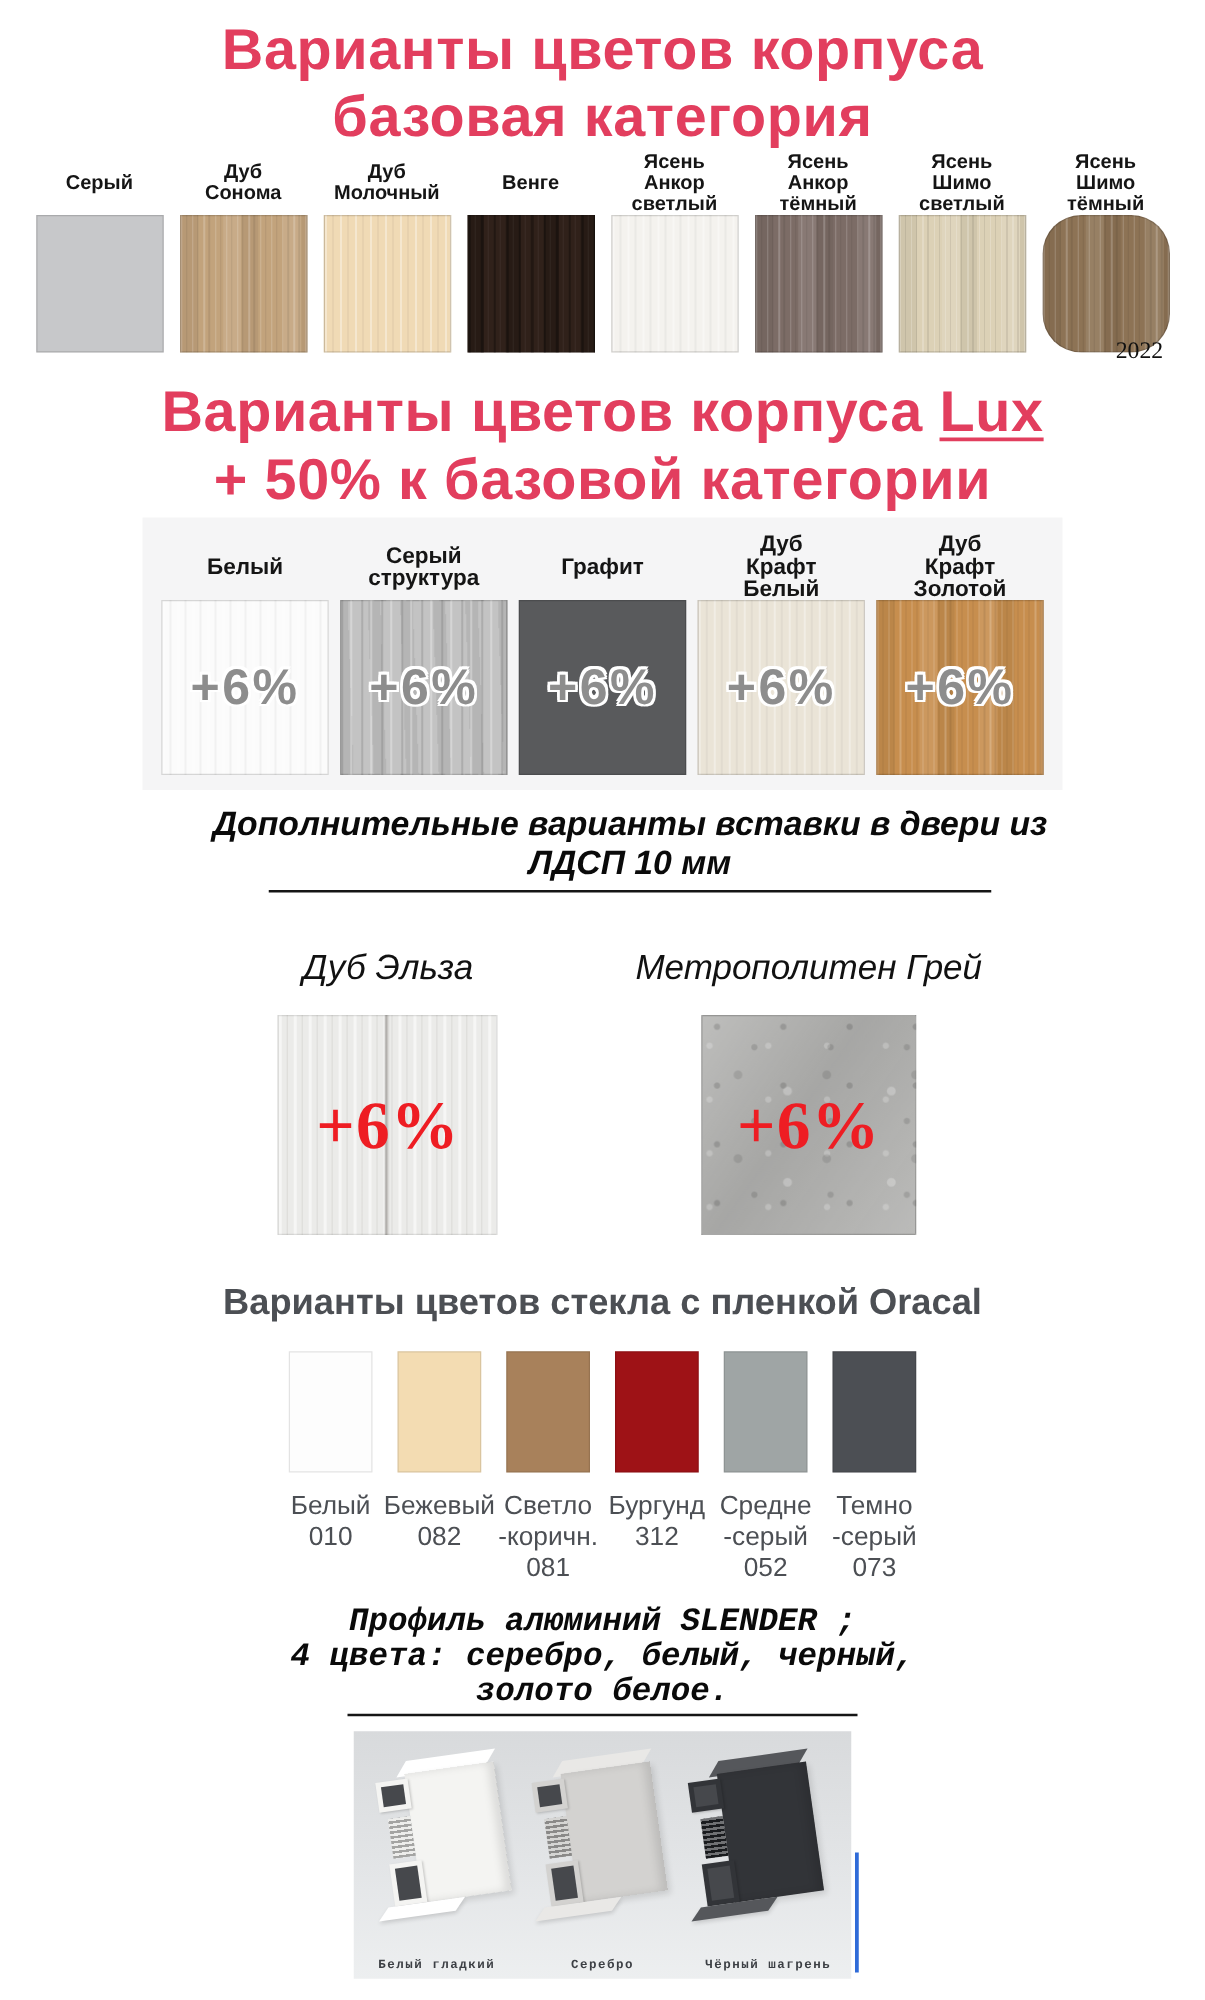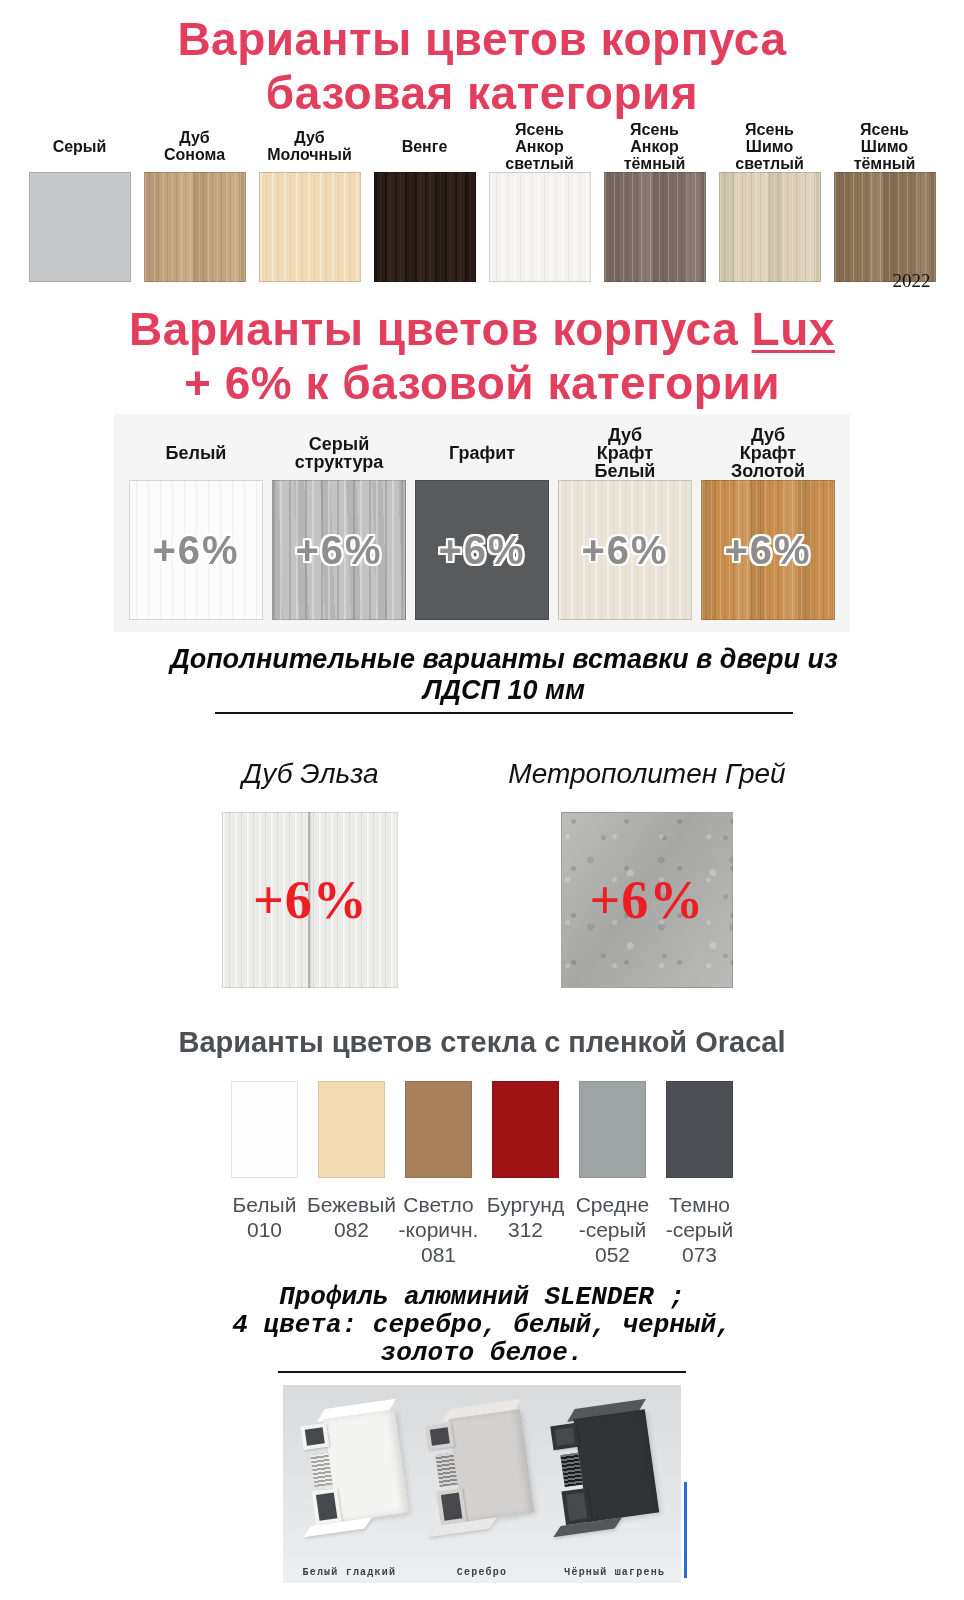--- a/index.html
+++ b/index.html
@@ -179,31 +179,31 @@
     <div class="col">
       <div class="lab pre">Ясень
 Шимо
 светлый</div>
       <div class="sw tx-wood" style="background-color: rgb(220, 209, 182);"></div>
     </div>
     <div class="col">
       <div class="lab pre">Ясень
 Шимо
 тёмный</div>
-      <div class="sw tx-wood" style="background-color: rgb(141, 115, 85);">
+      <div class="sw tx-wood" style="background-color: rgb(141, 115, 85); border-radius: 31px;">
         <div class="yearbox">2022</div>
       </div>
     </div>
   </div>
 </section>
 
 <section id="sec2">
   <div class="main-title">
     <div><span>Варианты цветов корпуса </span><span class="lux-u">Lux</span></div>
-    <div>+ 6% к базовой категории</div>
+    <div>+ 50% к базовой категории</div>
   </div>
   <div class="panel">
     <div class="row row2">
       <div class="col">
         <div class="lab pre">Белый</div>
         <div class="sw tx-faint" style="background-color: rgb(251, 251, 251);">
           <span class="badge-gray">+6%</span>
         </div>
       </div>
       <div class="col">

